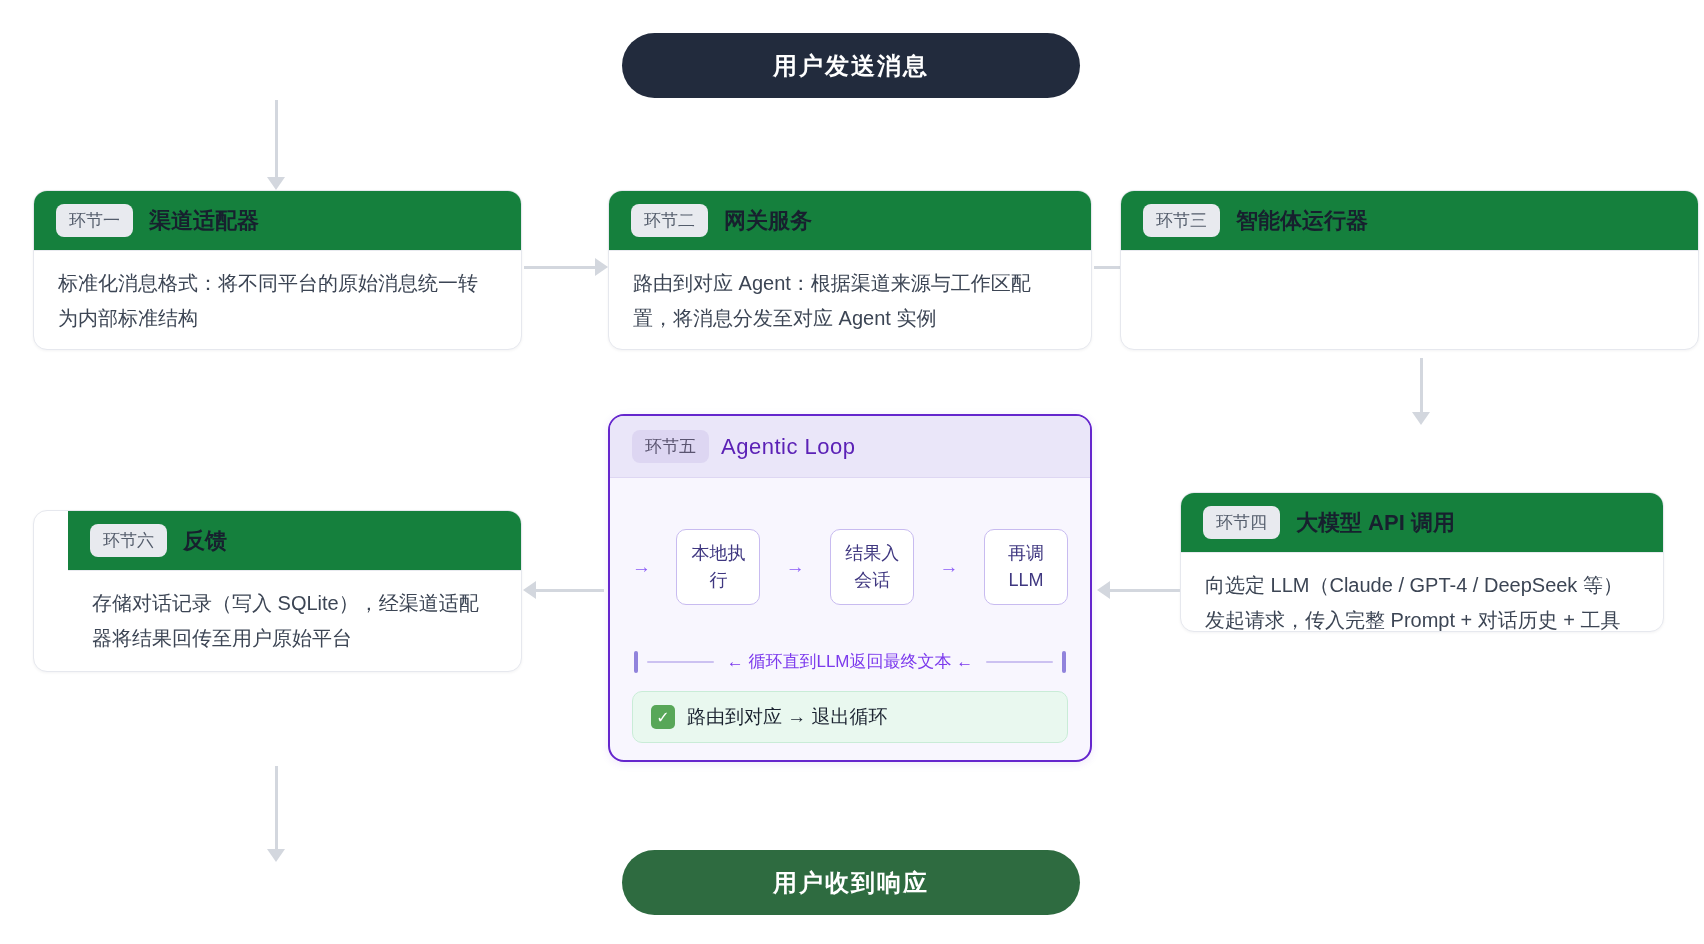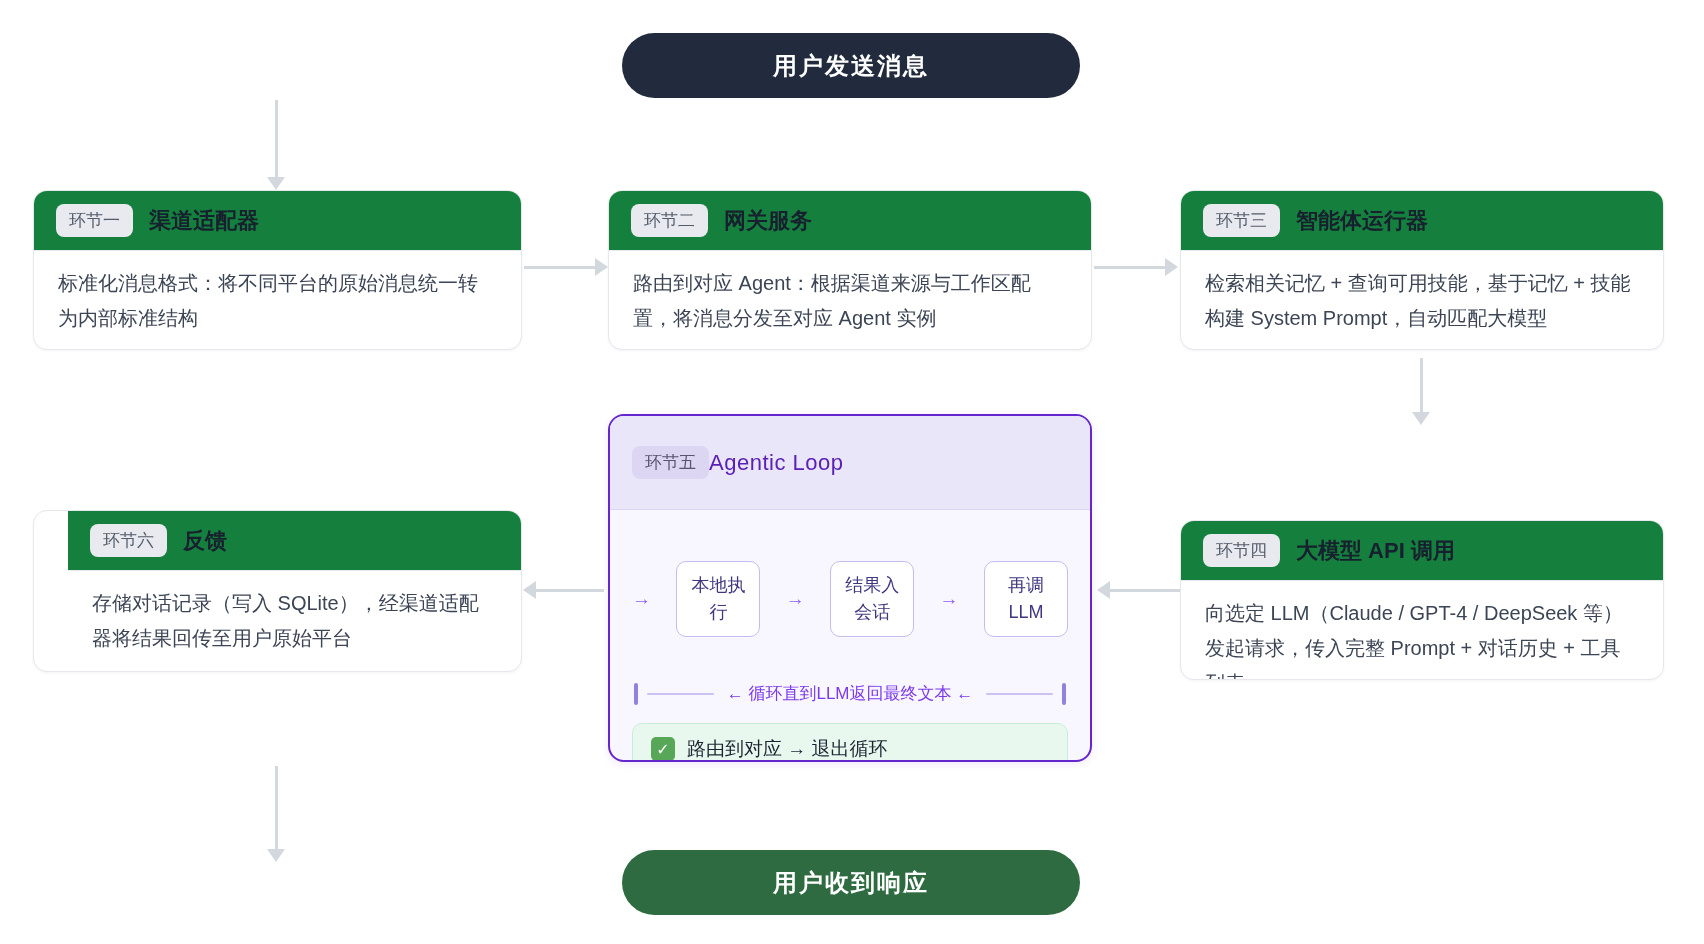--- a/index.html
+++ b/index.html
@@ -17,30 +17,30 @@
         box-shadow:0 1px 3px rgba(16,24,40,.05);overflow:hidden;box-sizing:border-box;}
   .card-head{background:#15803d;border-bottom:1px solid #e8eaef;padding:13px 22px;
              display:flex;align-items:center;gap:16px;}
   .badge{background:#e8eaef;color:#535c6b;font-size:17px;padding:5px 13px;border-radius:8px;
          white-space:nowrap;}
   .card-title{font-size:22px;font-weight:bold;color:#17202e;white-space:nowrap;}
   .card-body{padding:15px 24px 18px;font-size:20px;line-height:35px;color:#3c4554;}
 
   #card-channel{left:33px;top:190px;width:489px;height:160px;}
   #card-gateway{left:608px;top:190px;width:484px;height:160px;}
-  #card-runner{left:1180px;top:190px;width:484px;height:160px;}
-  #card-llm{left:1180px;top:492px;width:484px;height:160px;margin-top:28px;}
+  #card-runner{left:1120px;top:190px;width:579px;height:160px;}
+  #card-llm{left:1180px;top:492px;width:484px;height:140px;}
   #card-feedback{left:33px;top:510px;width:489px;height:162px;padding-left:34px;}
 
   
   .loop-panel{position:absolute;left:608px;top:414px;width:484px;height:348px;
               background:#f8f6fe;border:2.5px solid #6526cd;border-radius:16px;
               box-shadow:0 2px 8px rgba(101,38,205,.10);overflow:hidden;box-sizing:border-box;}
-  .loop-head{background:#eae6f9;border-bottom:1px solid #ded7f3;padding:30px 22px;
-             display:flex;align-items:center;gap:0;}
+  .loop-head{background:#eae6f9;border-bottom:1px solid #ded7f3;padding:14px 22px;
+             display:flex;align-items:center;gap:12px;}
   .loop-badge{background:#ddd6f2;color:#5a5470;font-size:17px;padding:5px 13px;border-radius:8px;}
   .loop-title{color:#5b21b6;font-size:22px;font-weight:normal;letter-spacing:.5px;}
   .loop-body{padding:24px 22px 20px;}
   .steps-row{display:flex;align-items:center;justify-content:space-between;min-height:130px;}
   .step-box{background:#ffffff;border:1.5px solid #c8bbf0;border-radius:10px;width:84px;
             min-height:76px;box-sizing:border-box;display:flex;align-items:center;justify-content:center;
             text-align:center;font-size:18px;line-height:27px;color:#3f3780;padding:9px 7px;}
   .step-box.tall{min-height:128px;width:80px;}
   .step-arrow{color:#8b5cf6;font-size:19px;flex:0 0 auto;}
   .loop-note{display:flex;align-items:center;margin:18px 2px 0;color:#7c3aed;font-size:17px;}
@@ -93,21 +93,20 @@
   </div>
 
   <div class="hline" style="left:1094px;top:266px;width:71px;"></div>
   <div class="head-right" style="left:1165px;top:258px;"></div>
 
   <div class="card" id="card-runner">
     <div class="card-head">
       <span class="badge">环节三</span>
       <span class="card-title">智能体运行器</span>
     </div>
-    <div class="card-body">检索相关记忆 + 查询可用技能，基于记忆 + 技能构建 System Prompt，自动匹配大模型</div>
   </div>
 
   <div class="vline" style="left:1420px;top:358px;height:54px;"></div>
   <div class="head-down" style="left:1412px;top:412px;"></div>
 
   <div class="card" id="card-llm">
     <div class="card-head">
       <span class="badge">环节四</span>
       <span class="card-title">大模型 API 调用</span>
     </div>

